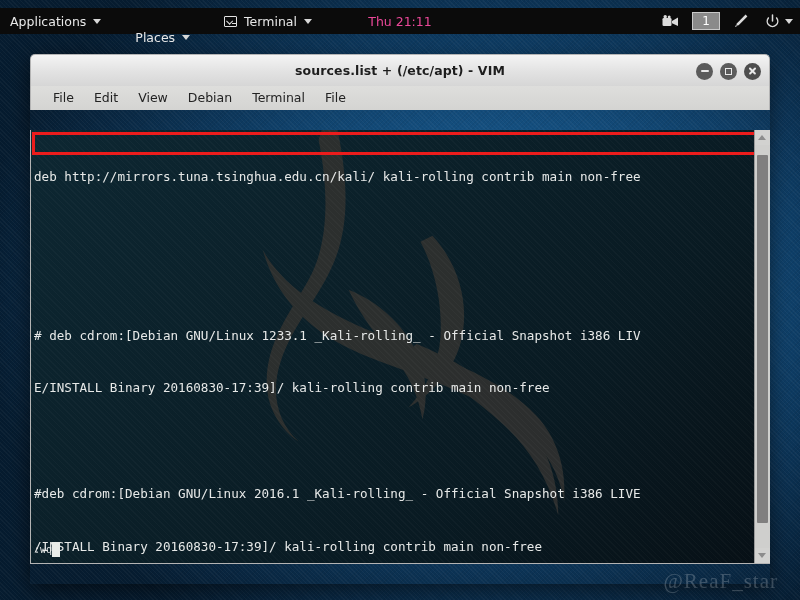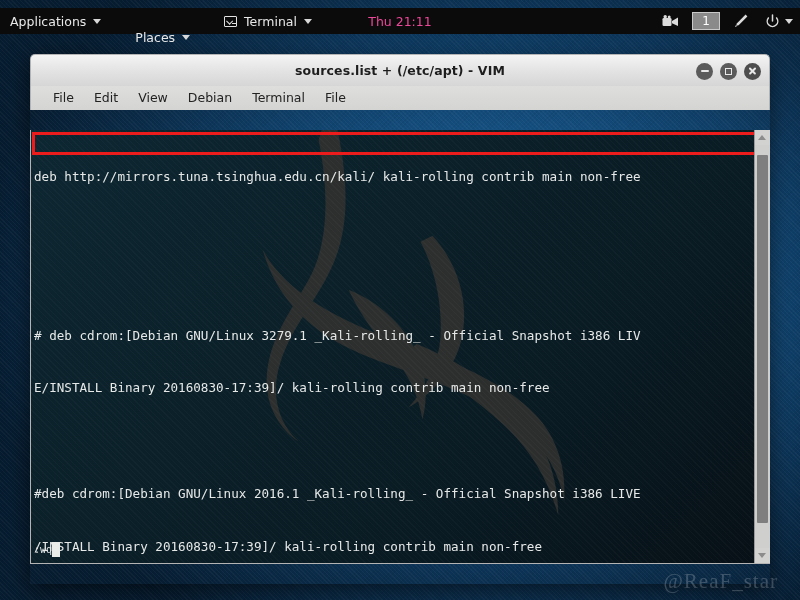--- a/index.html
+++ b/index.html
@@ -304,21 +304,21 @@
         </svg>
 
         <div id="term-texture"></div>
 
         <div id="hl-box"></div>
 
         <div id="term-text">
           <div class="tline">deb http://mirrors.tuna.tsinghua.edu.cn/kali/ kali-rolling contrib main non-free</div>
           <div class="tline"></div>
           <div class="tline"></div>
-          <div class="tline"># deb cdrom:[Debian GNU/Linux 3279.1 _Kali-rolling_ - Official Snapshot i386 LIV</div>
+          <div class="tline"># deb cdrom:[Debian GNU/Linux 1233.1 _Kali-rolling_ - Official Snapshot i386 LIV</div>
           <div class="tline">E/INSTALL Binary 20160830-17:39]/ kali-rolling contrib main non-free</div>
           <div class="tline"></div>
           <div class="tline">#deb cdrom:[Debian GNU/Linux 2016.1 _Kali-rolling_ - Official Snapshot i386 LIVE</div>
           <div class="tline">/INSTALL Binary 20160830-17:39]/ kali-rolling contrib main non-free</div>
           
         </div>
 
         <div id="cmdline">
           <span>:wq</span>
           <span id="cursor"></span>

